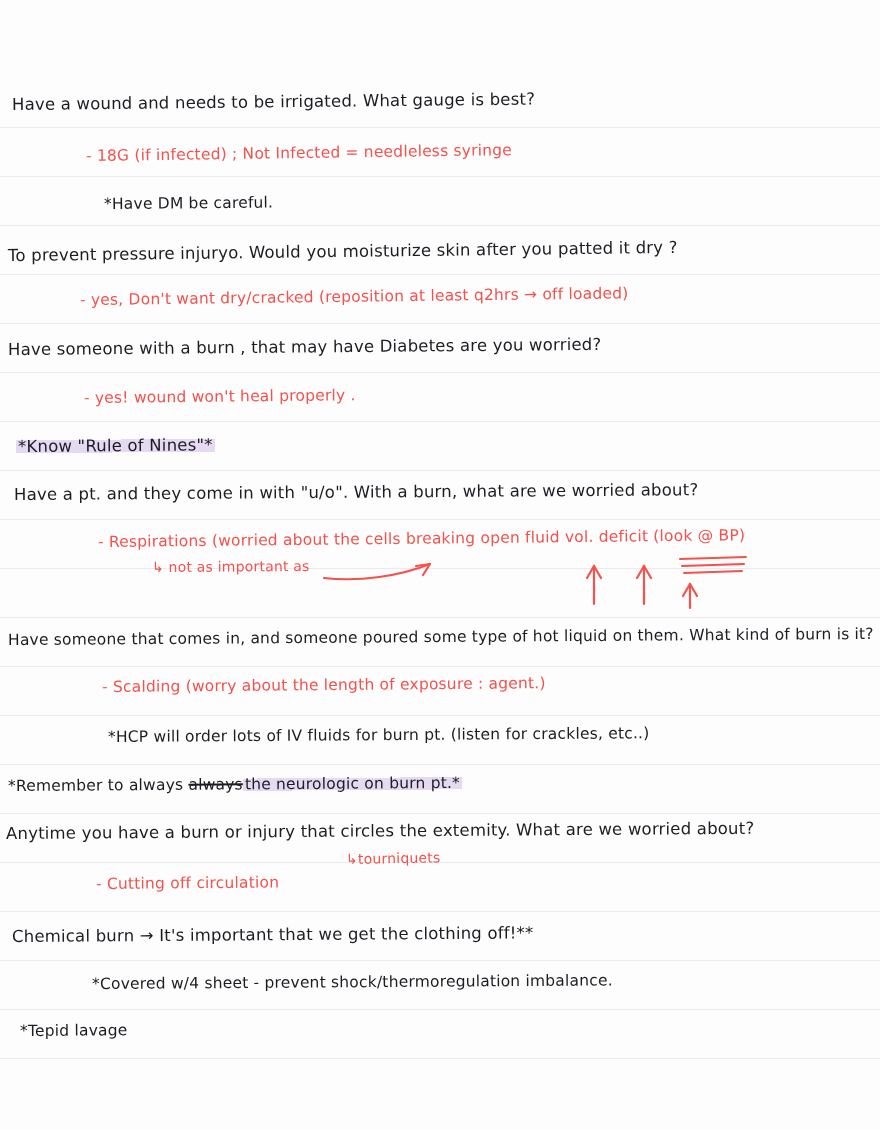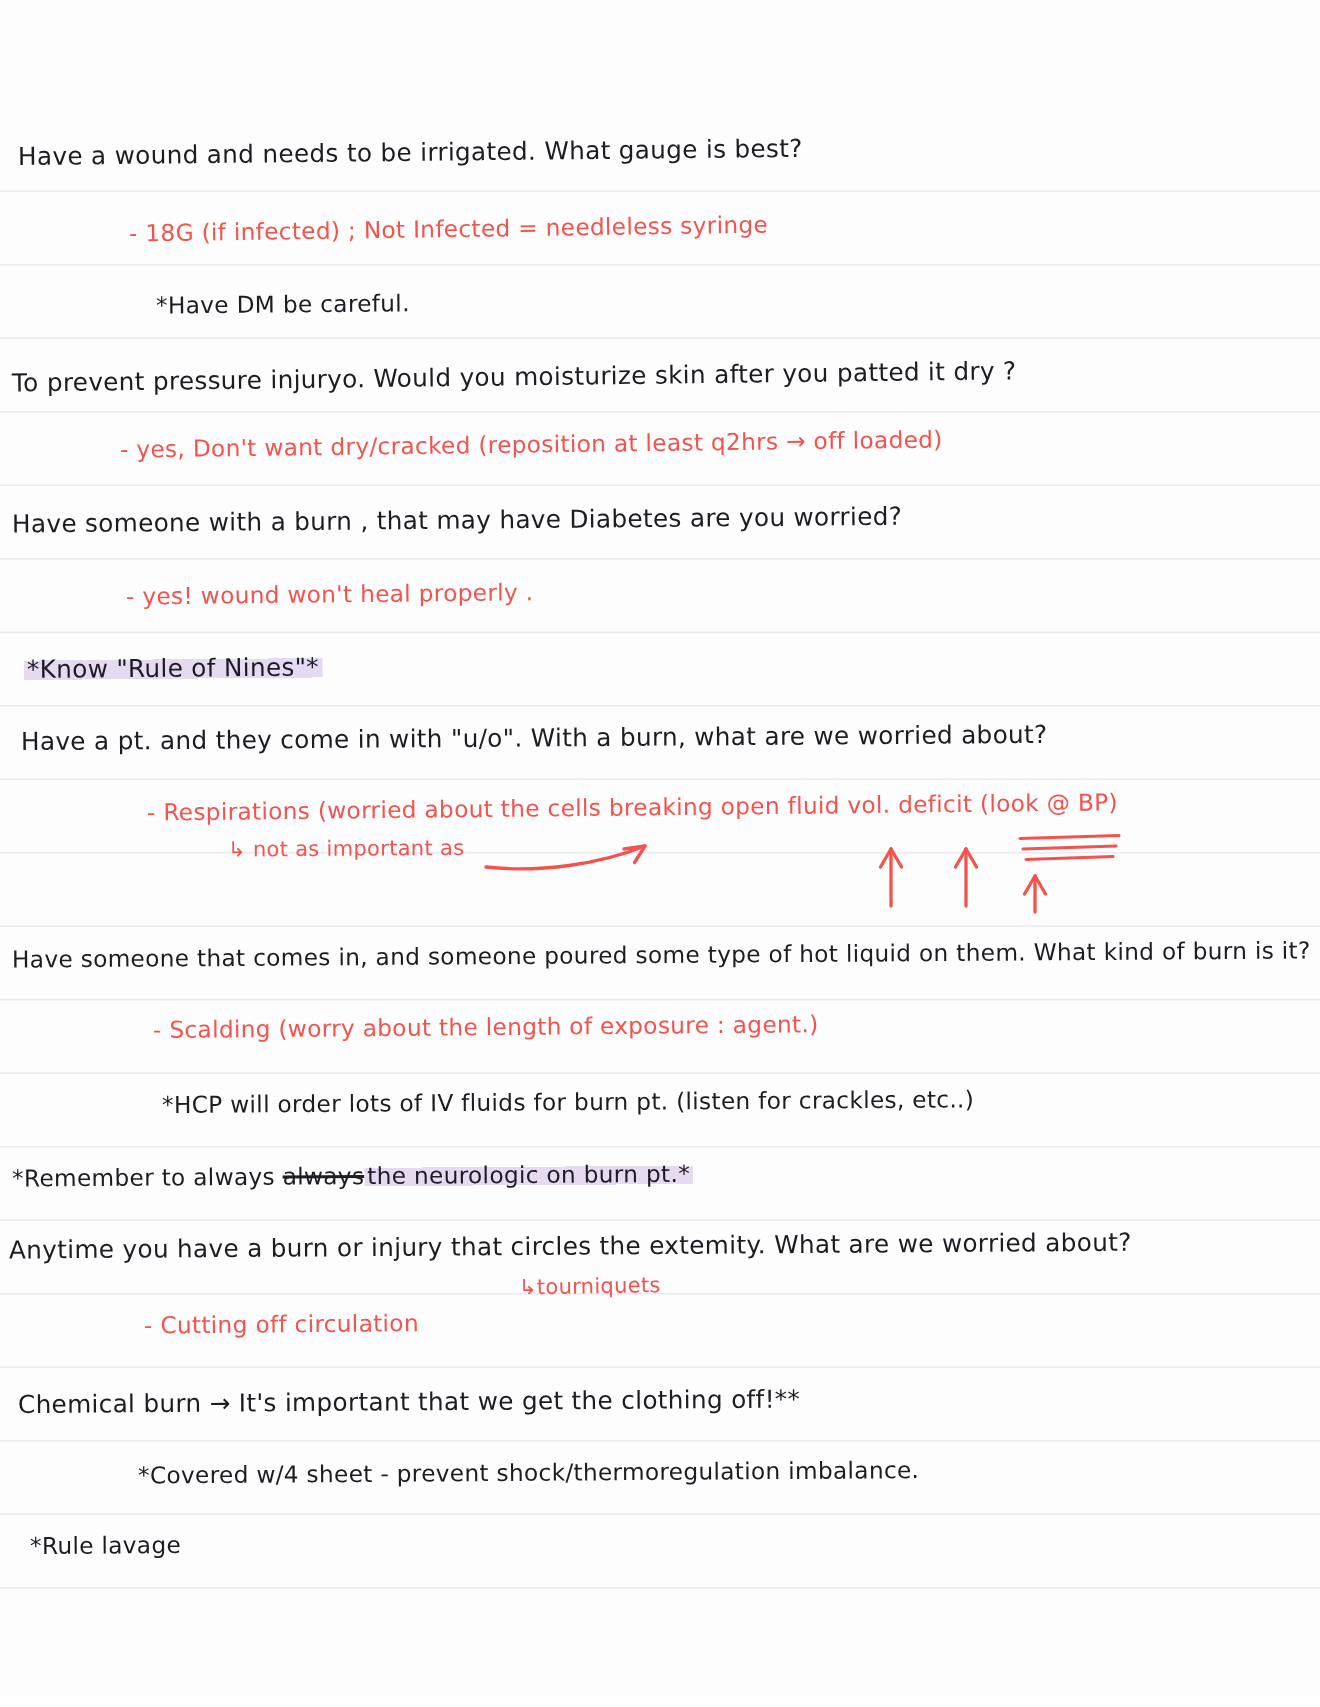--- a/index.html
+++ b/index.html
@@ -148,15 +148,15 @@
   <div class="note ink-black lg" style="left:6px; top:825px; transform: rotate(-0.4deg);">Anytime you have a burn or injury that circles the extemity. What are we worried about?</div>
 
   <div class="note ink-red sm" style="left:346px; top:852px; transform: rotate(-1deg);">↳tourniquets</div>
 
   <div class="note ink-red md" style="left:96px; top:876px; transform: rotate(-0.5deg);">- Cutting off circulation</div>
 
   <div class="note ink-black lg" style="left:12px; top:928px; transform: rotate(-0.4deg);">Chemical burn → It's important that we get the clothing off!**</div>
 
   <div class="note ink-black md" style="left:92px; top:976px; transform: rotate(-0.4deg);">*Covered w/4 sheet - prevent shock/thermoregulation imbalance.</div>
 
-  <div class="note ink-black md" style="left:20px; top:1023px; transform: rotate(-0.4deg);">*Rule lavage</div>
+  <div class="note ink-black md" style="left:20px; top:1023px; transform: rotate(-0.4deg);">*Tepid lavage</div>
 
 </div>
 
 </body></html>

